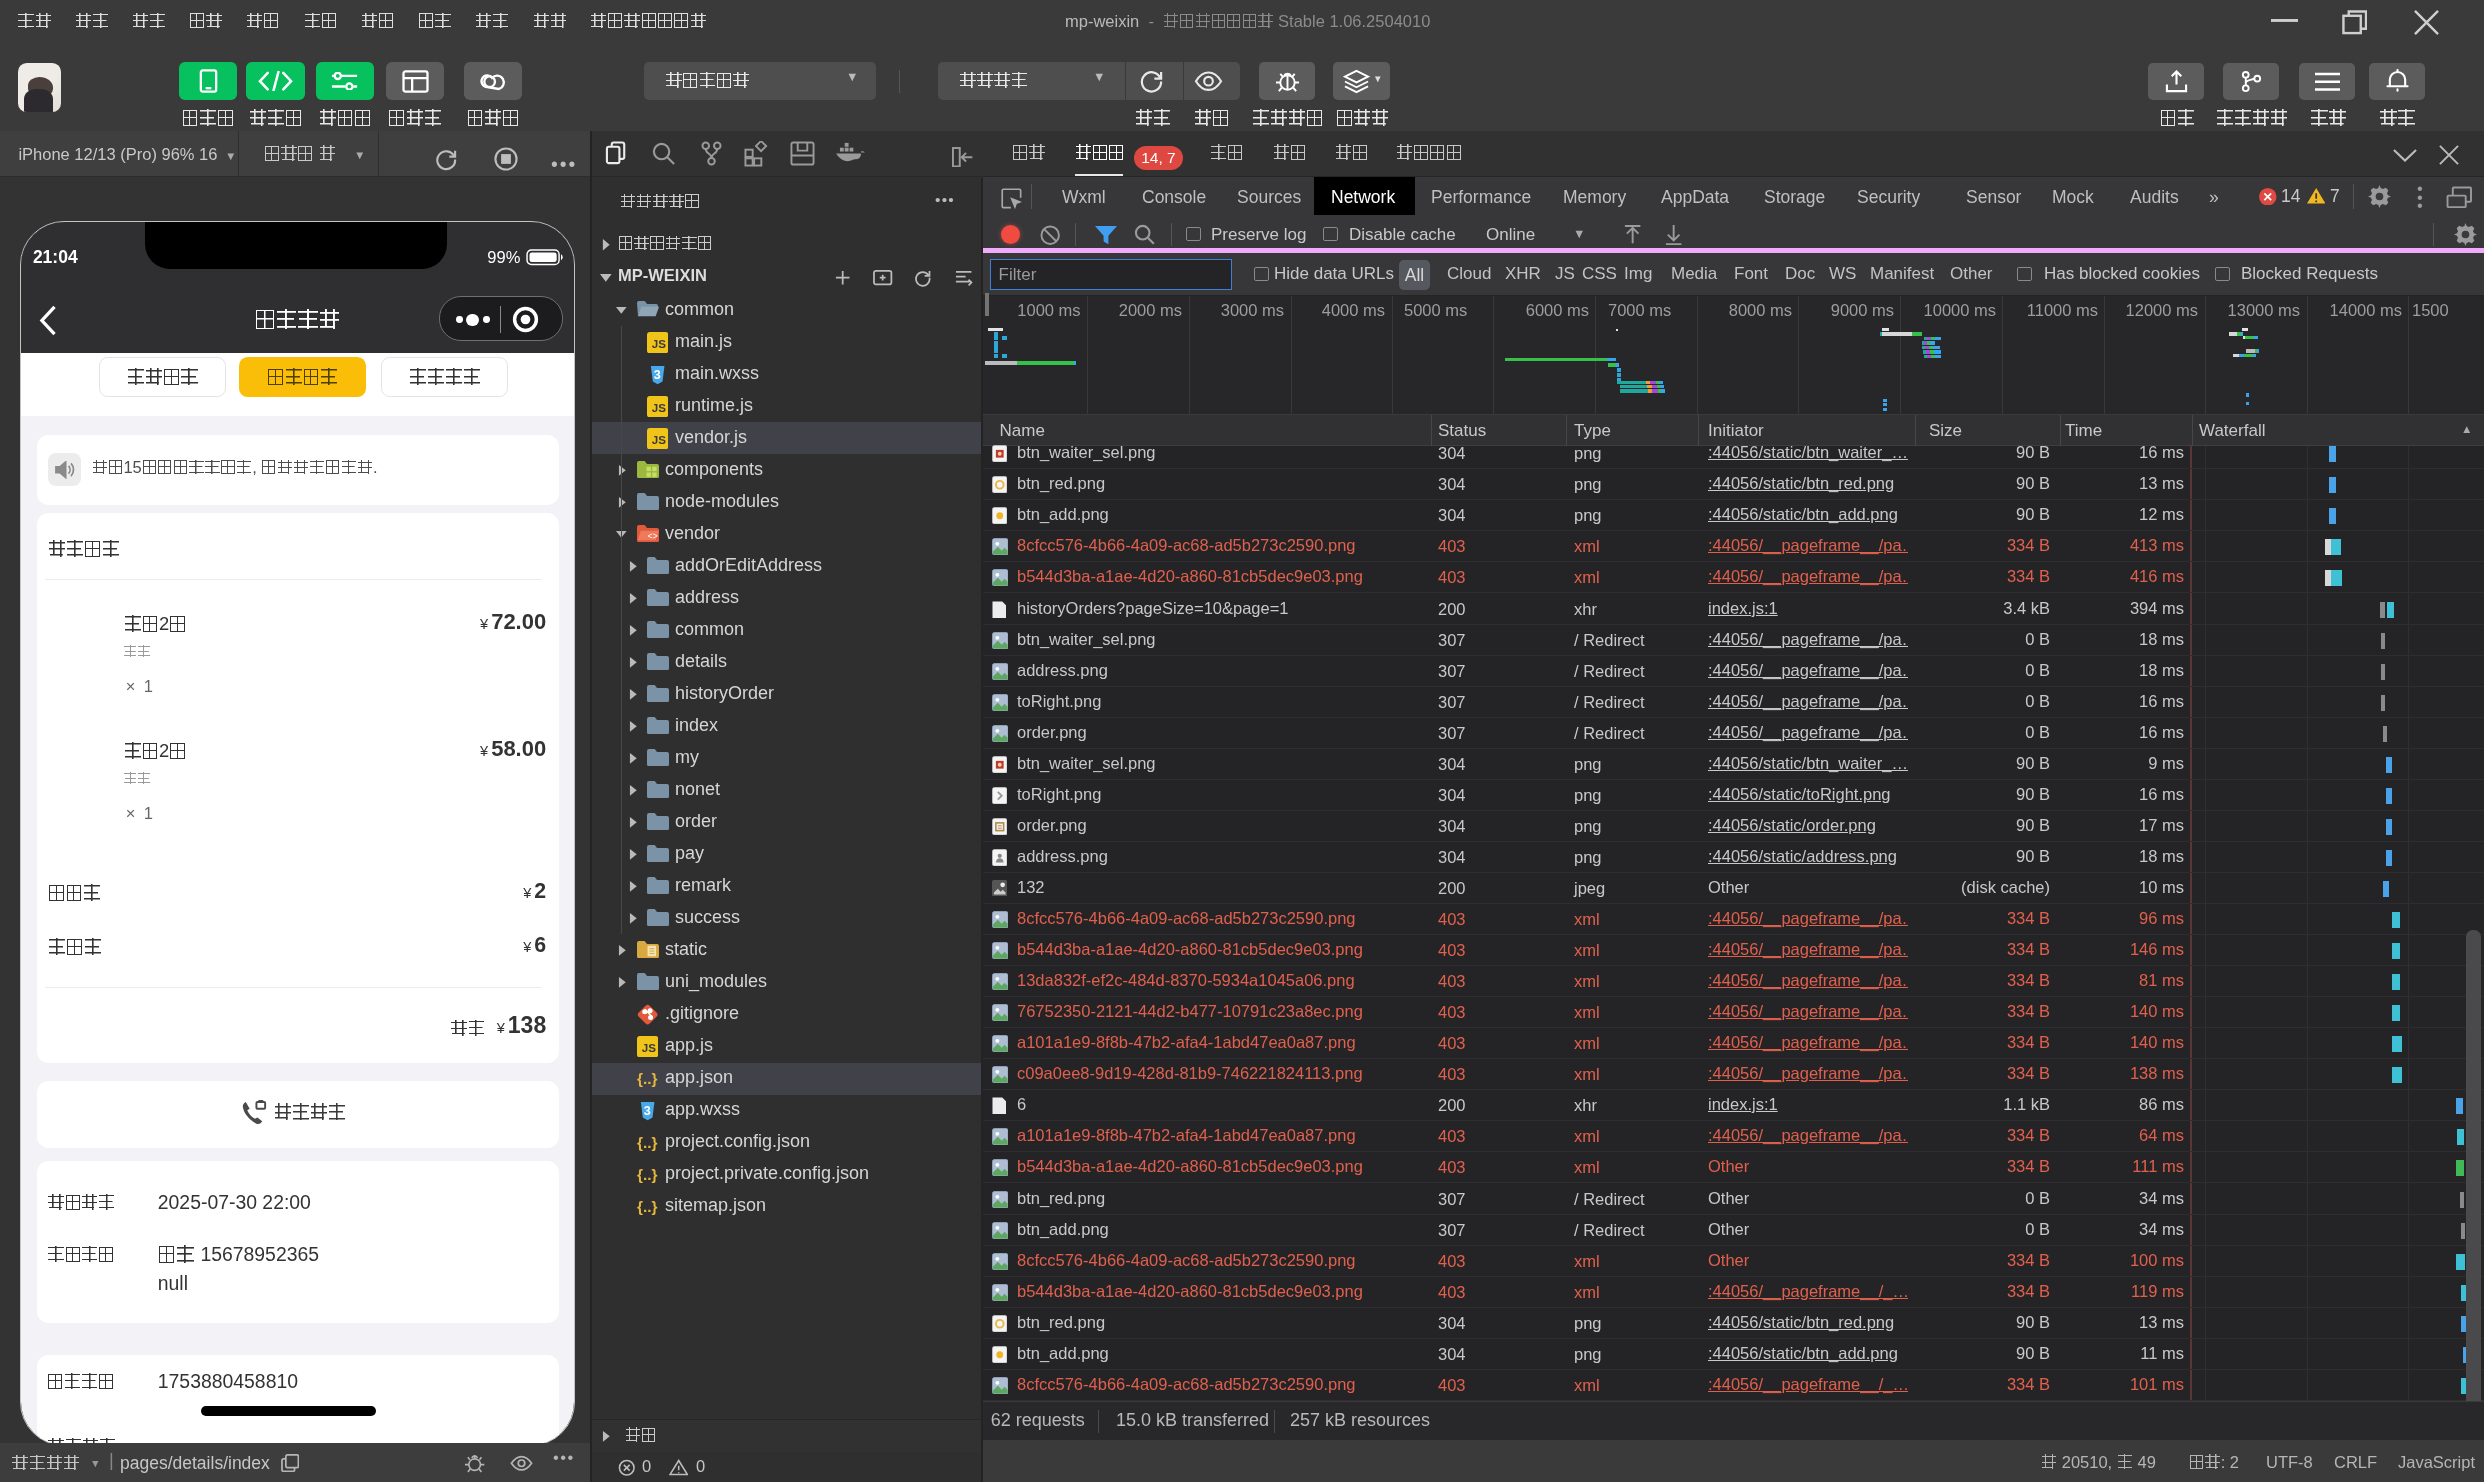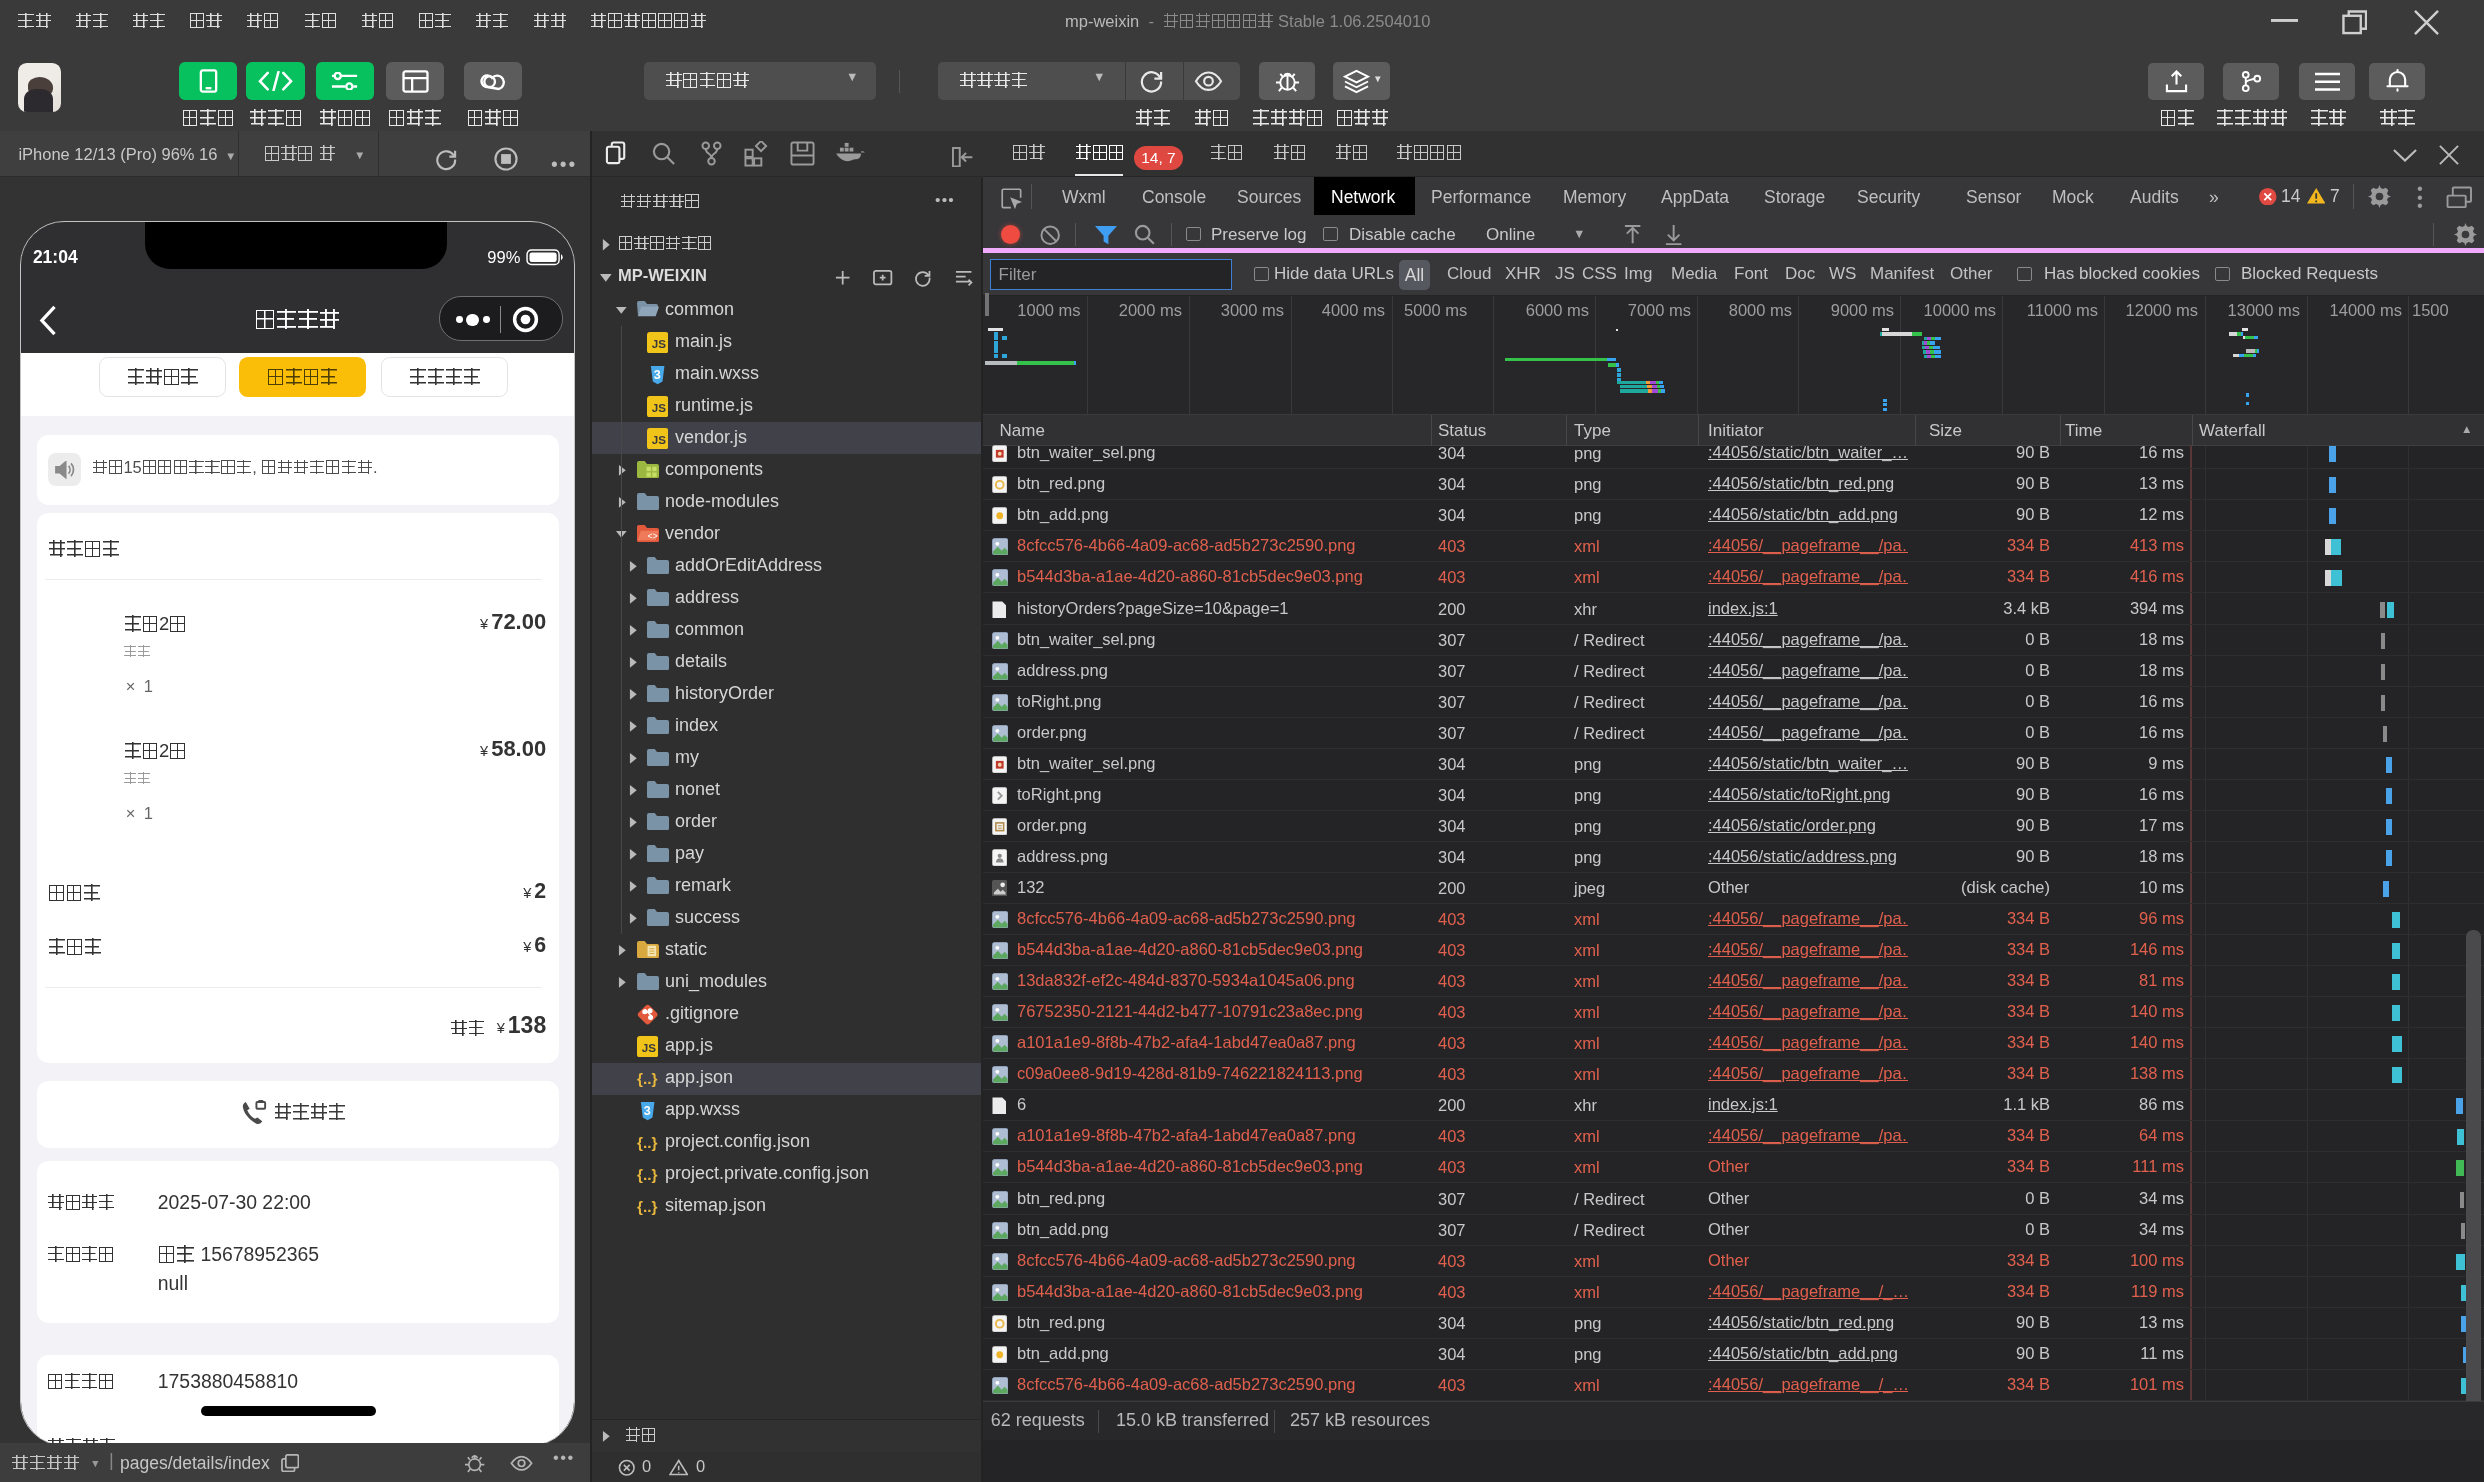--- a/index.html
+++ b/index.html
@@ -744,21 +744,21 @@
         <span class="abs" style="left:116px;top:4.9px;width:83px;text-align:right;font-size:16.5px;color:#9d9d9d">2000 ms</span>
         <div class="abs" style="left:308px;top:0;width:1px;height:119px;background:#39393b"></div>
         <span class="abs" style="left:218px;top:4.9px;width:83px;text-align:right;font-size:16.5px;color:#9d9d9d">3000 ms</span>
         <div class="abs" style="left:409px;top:0;width:1px;height:119px;background:#39393b"></div>
         <span class="abs" style="left:319px;top:4.9px;width:83px;text-align:right;font-size:16.5px;color:#9d9d9d">4000 ms</span>
         <div class="abs" style="left:510px;top:0;width:1px;height:119px;background:#39393b"></div>
         <span class="abs" style="left:421px;top:4.9px;width:83px;text-align:left;font-size:16.5px;color:#9d9d9d">5000 ms</span>
         <div class="abs" style="left:612px;top:0;width:1px;height:119px;background:#39393b"></div>
         <span class="abs" style="left:523px;top:4.9px;width:83px;text-align:right;font-size:16.5px;color:#9d9d9d">6000 ms</span>
         <div class="abs" style="left:714px;top:0;width:1px;height:119px;background:#39393b"></div>
-        <span class="abs" style="left:625px;top:4.9px;width:83px;text-align:right;font-size:16.5px;color:#9d9d9d">7000 ms</span>
+        <span class="abs" style="left:625px;top:4.9px;width:83px;font-size:16.5px;color:#9d9d9d">7000 ms</span>
         <div class="abs" style="left:815px;top:0;width:1px;height:119px;background:#39393b"></div>
         <span class="abs" style="left:726px;top:4.9px;width:83px;text-align:right;font-size:16.5px;color:#9d9d9d">8000 ms</span>
         <div class="abs" style="left:917px;top:0;width:1px;height:119px;background:#39393b"></div>
         <span class="abs" style="left:828px;top:4.9px;width:83px;text-align:right;font-size:16.5px;color:#9d9d9d">9000 ms</span>
         <div class="abs" style="left:1019px;top:0;width:1px;height:119px;background:#39393b"></div>
         <span class="abs" style="left:930px;top:4.9px;width:83px;text-align:right;font-size:16.5px;color:#9d9d9d">10000 ms</span>
         <div class="abs" style="left:1121px;top:0;width:1px;height:119px;background:#39393b"></div>
         <span class="abs" style="left:1032px;top:4.9px;width:83px;text-align:right;font-size:16.5px;color:#9d9d9d">11000 ms</span>
         <div class="abs" style="left:1222px;top:0;width:1px;height:119px;background:#39393b"></div>
         <span class="abs" style="left:1132px;top:4.9px;width:83px;text-align:right;font-size:16.5px;color:#9d9d9d">12000 ms</span>
@@ -1326,16 +1326,23 @@
         <div class="abs" style="left:1483px;top:515px;width:14.6px;height:471px;background:#4a4a4d;border-radius:6.8px"></div>
         <div class="abs" style="left:1483px;top:978px;width:14.6px;height:7.8px;background:#4a4a4d"></div>
       </div>
       <div class="abs" style="left:0;top:1270px;width:1501px;height:39px;background:#28282b;border-top:1px solid #3a3a3a">
         <span class="abs" style="left:7.8px;top:7.8px;font-size:18px;color:#b9b9b9">62 requests</span>
         <div class="abs" style="left:115px;top:7.8px;width:1px;height:23px;background:#4a4a4a"></div>
         <span class="abs" style="left:133px;top:7.8px;font-size:18px;color:#b9b9b9">15.0 kB transferred</span>
         <div class="abs" style="left:291px;top:7.8px;width:1px;height:23px;background:#4a4a4a"></div>
         <span class="abs" style="left:307px;top:7.8px;font-size:18px;color:#b9b9b9">257 kB resources</span>
       </div>
+      <div class="abs" style="left:0;top:1309px;width:1501px;height:43px;background:#3a3a3a;--c:#b5b5b5;color:#b5b5b5;font-size:16.5px">
+        <span class="abs" style="left:1058px;top:12.6px"><i class="h2"></i> 20510,&nbsp;<i class="h0"></i> 49</span>
+        <span class="abs" style="left:1206px;top:12.6px"><i class="h1"></i><i class="h2"></i>: 2</span>
+        <span class="abs" style="left:1283px;top:12.6px">UTF-8</span>
+        <span class="abs" style="left:1351px;top:12.6px">CRLF</span>
+        <span class="abs" style="left:1415px;top:12.6px">JavaScript</span>
+      </div>
     </div>
     <div class="abs" style="left:590px;top:131px;width:1.9px;height:1352px;background:#232323"></div>
     <div class="abs" style="left:981px;top:178px;width:1.9px;height:1305px;background:#232323"></div>
   </div>
 
 </body></html>

